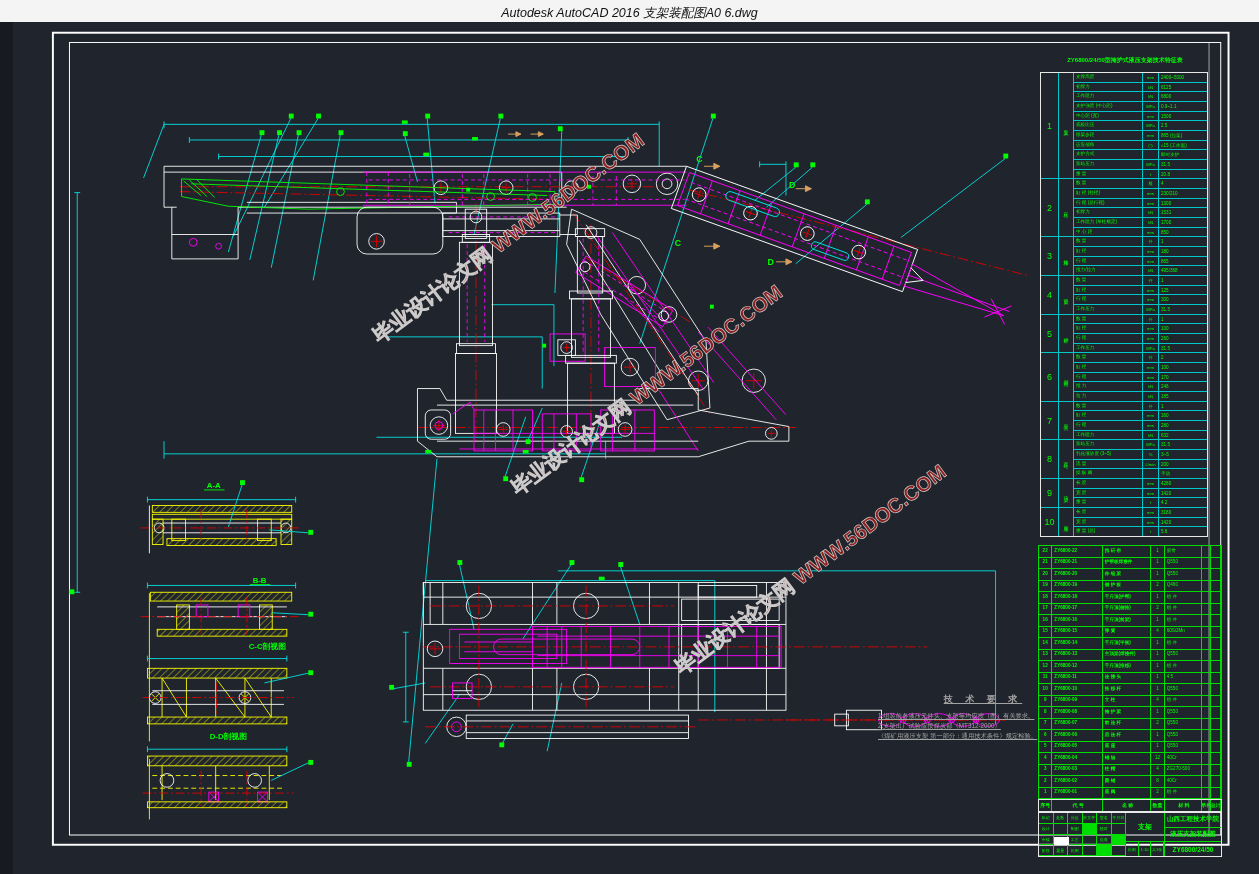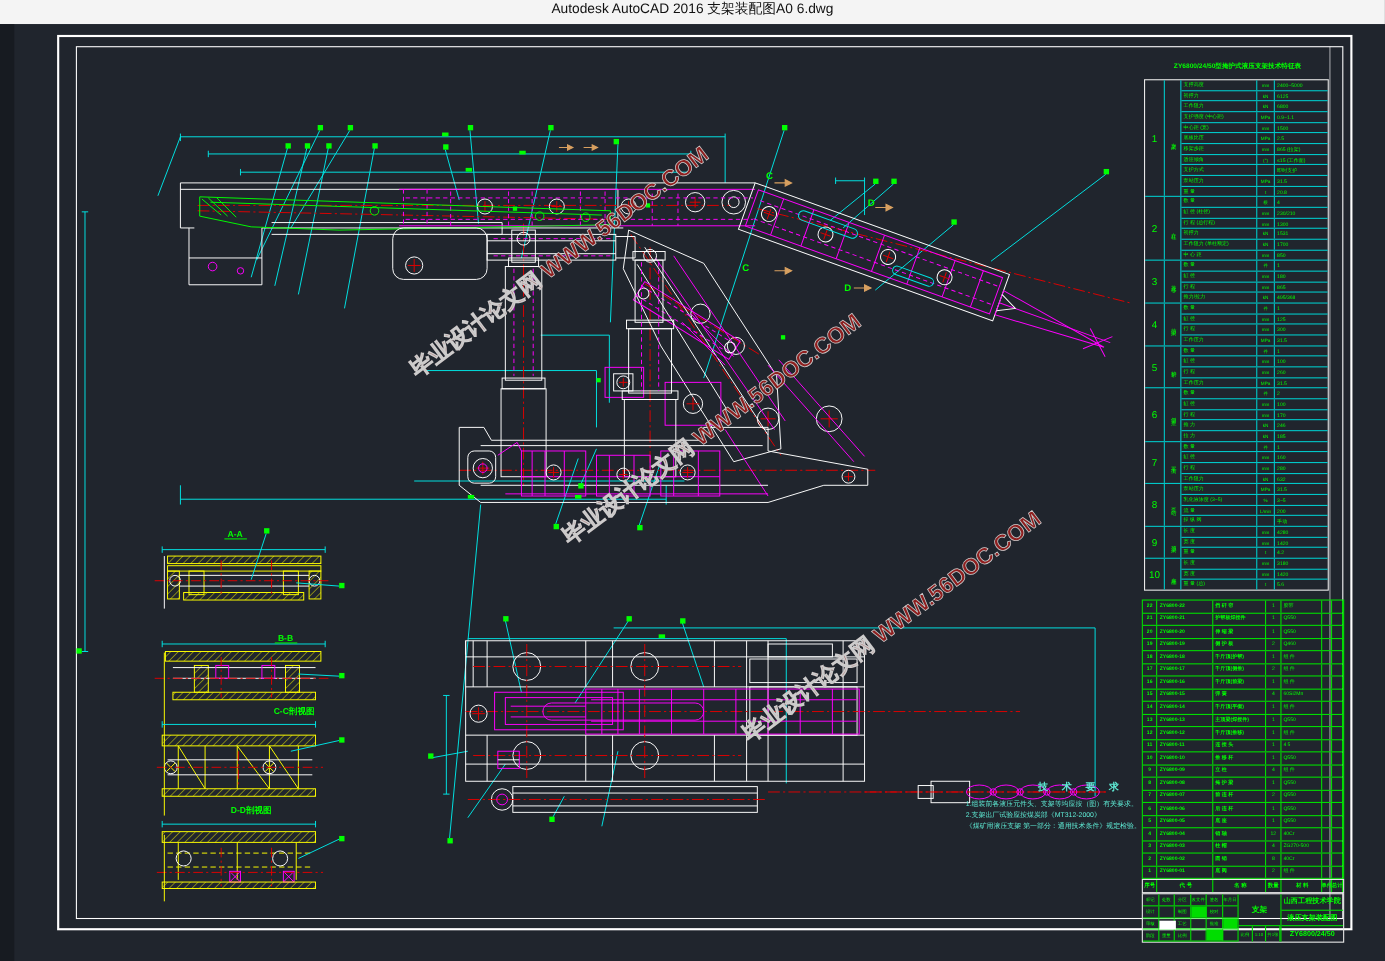--- a/index.html
+++ b/index.html
@@ -1,18 +1,18 @@
 <!DOCTYPE html>
 <html><head>
 <meta charset="utf-8">
 <style>
   html,body{margin:0;padding:0;background:#20252d;width:1259px;height:874px;overflow:hidden;
     font-family:"Liberation Sans",sans-serif;}
   #titlebar{position:absolute;left:0;top:0;width:1259px;height:22px;background:#f4f4f4;
-    color:#111;font-size:12.5px;display:flex;align-items:flex-start;justify-content:center;}
+    color:#111;font-size:12.5px;display:flex;align-items:flex-end;justify-content:center;font-style:italic;}
   #canvas{position:absolute;left:0;top:22px;width:1259px;height:852px;background:#20252d;}
   #leftstrip{position:absolute;left:0;top:22px;width:13px;height:852px;background:#171b21;}
   svg{position:absolute;left:0;top:22px;}
   
   .ovl{position:absolute;box-sizing:border-box;color:#00ff00;}
   #spec-title{left:1042px;top:56px;width:166px;text-align:center;font-size:6px;font-weight:bold;
     white-space:nowrap;overflow:hidden;}
   #spec{left:1040px;top:72px;width:168px;height:465px;border:1px solid #e8e8e8;display:flex;flex-direction:column;}
   .sgrp{display:flex;border-bottom:1px solid #00c8c8;flex:0 0 auto;}
   .sgrp:last-child{border-bottom:none;}
@@ -53,21 +53,21 @@
   .gcell{background:#00dd00;}
   #tb-mid{width:38px;border-right:1px solid #00dd00;display:flex;flex-direction:column;}
   #tb-part{flex:2;display:flex;align-items:center;justify-content:center;font-size:7px;font-weight:bold;
     border-bottom:1px solid #00dd00;}
   #tb-scale{flex:1;display:flex;font-size:4px;}
   #tb-scale span{flex:1;border-right:1px solid #00dd00;display:flex;align-items:center;justify-content:center;}
   #tb-right{flex:1;display:flex;flex-direction:column;}
   .tbr{flex:1;border-bottom:1px solid #00dd00;display:flex;align-items:center;justify-content:center;
     font-size:6.5px;font-weight:bold;white-space:nowrap;overflow:hidden;}
   .tbr:last-child{border-bottom:none;}
-  #techreq{left:878px;top:709px;width:210px;color:#5eead4;}
+  #techreq{left:878px;top:693px;width:210px;color:#a3a3a3;text-decoration:underline;}
   #tr-title{text-align:center;font-size:9px;font-weight:bold;letter-spacing:5px;margin-bottom:5px;}
   .tr-line{font-size:6.3px;line-height:1.55;white-space:nowrap;}
 </style>
 </head>
 <body>
 
 <div id="titlebar">
   <span>Autodesk AutoCAD 2016    支架装配图A0   6.dwg</span>
 </div>
 

